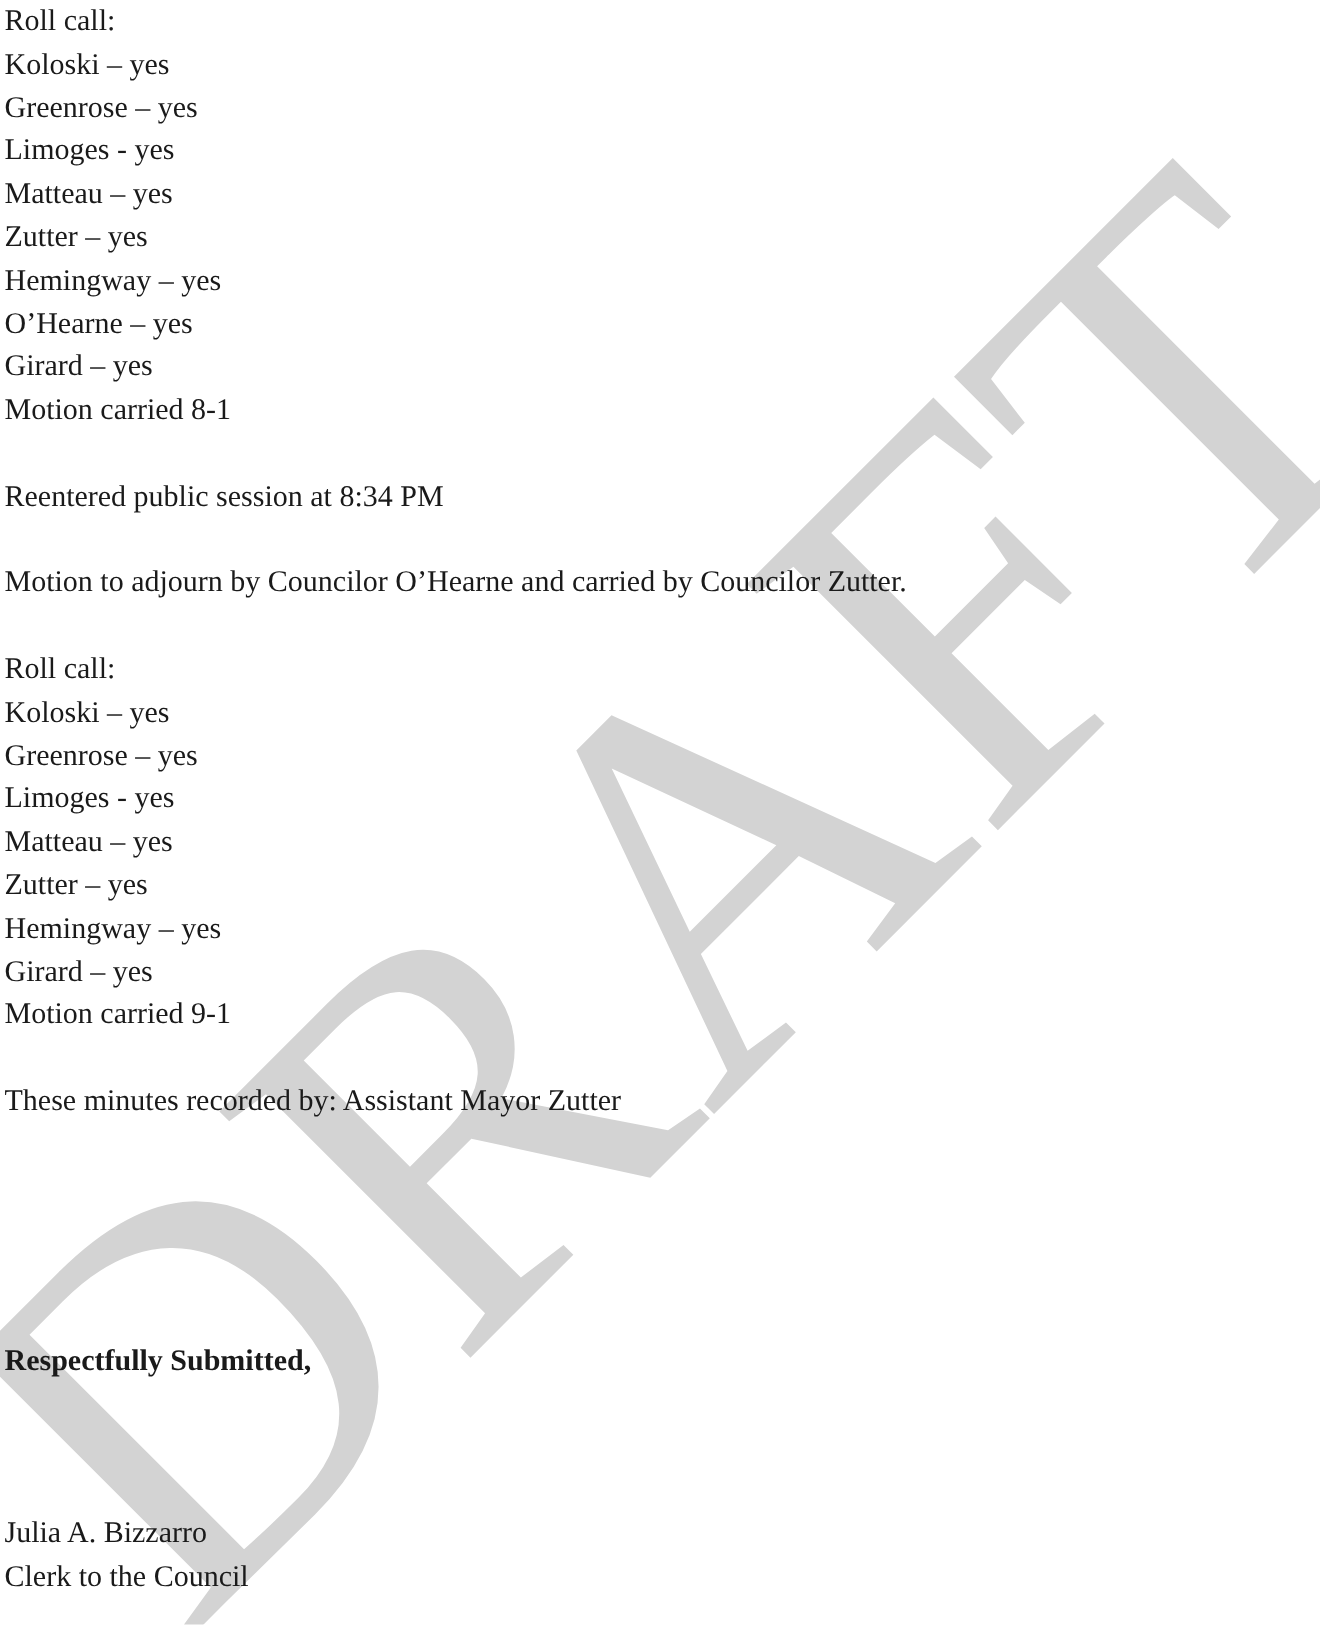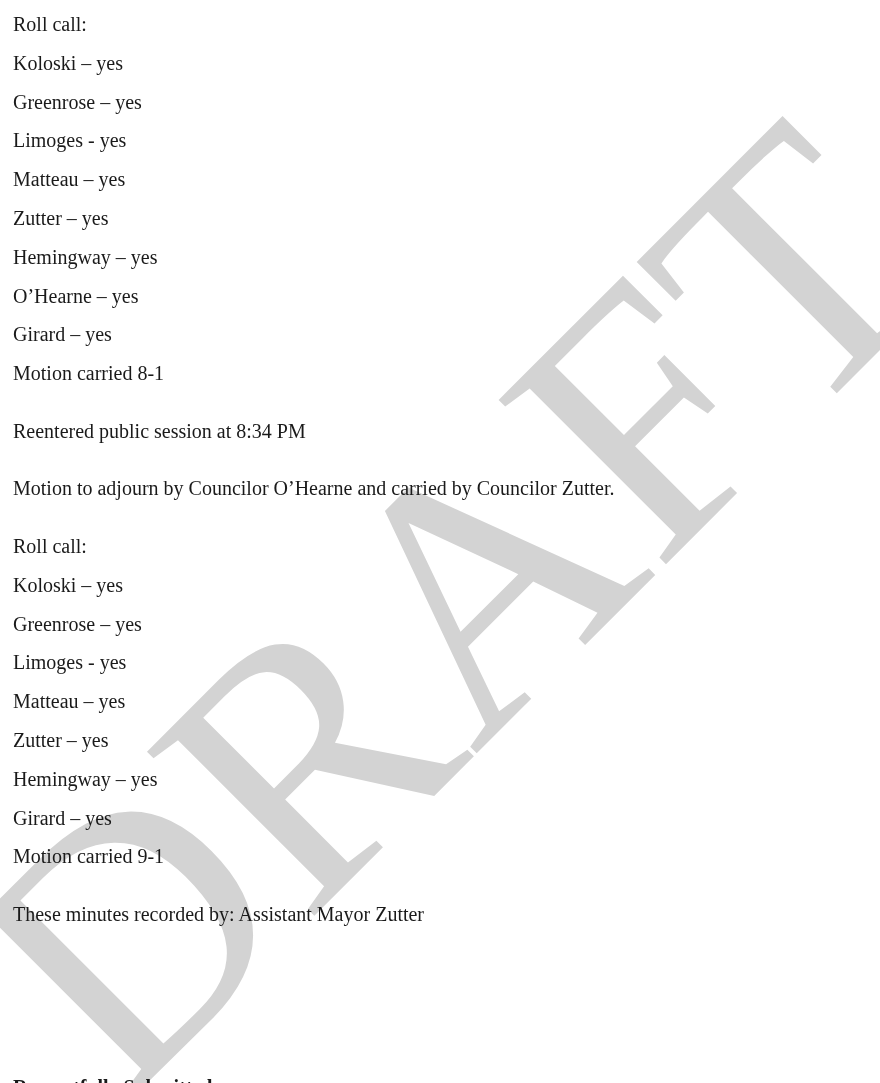--- a/index.html
+++ b/index.html
@@ -32,21 +32,21 @@
     line-height: 1;
   }
   .content {
     position: relative;
     z-index: 1;
     padding: 0 0 0 3px;
     font-size: 20px;
     line-height: 28.8px;
     color: #1a1a1a;
   }
-  .content p { margin: 10px; }
+  .content p { margin: 0; }
   .mt1 { margin-top: 28.8px !important; }
   .mt3 { margin-top: 86.4px !important; }
   .mt5 { margin-top: 144px !important; font-weight: bold; }
   .bold { font-weight: normal; }
 </style>
 </head>
 <body>
 
 <div class="page">
 

